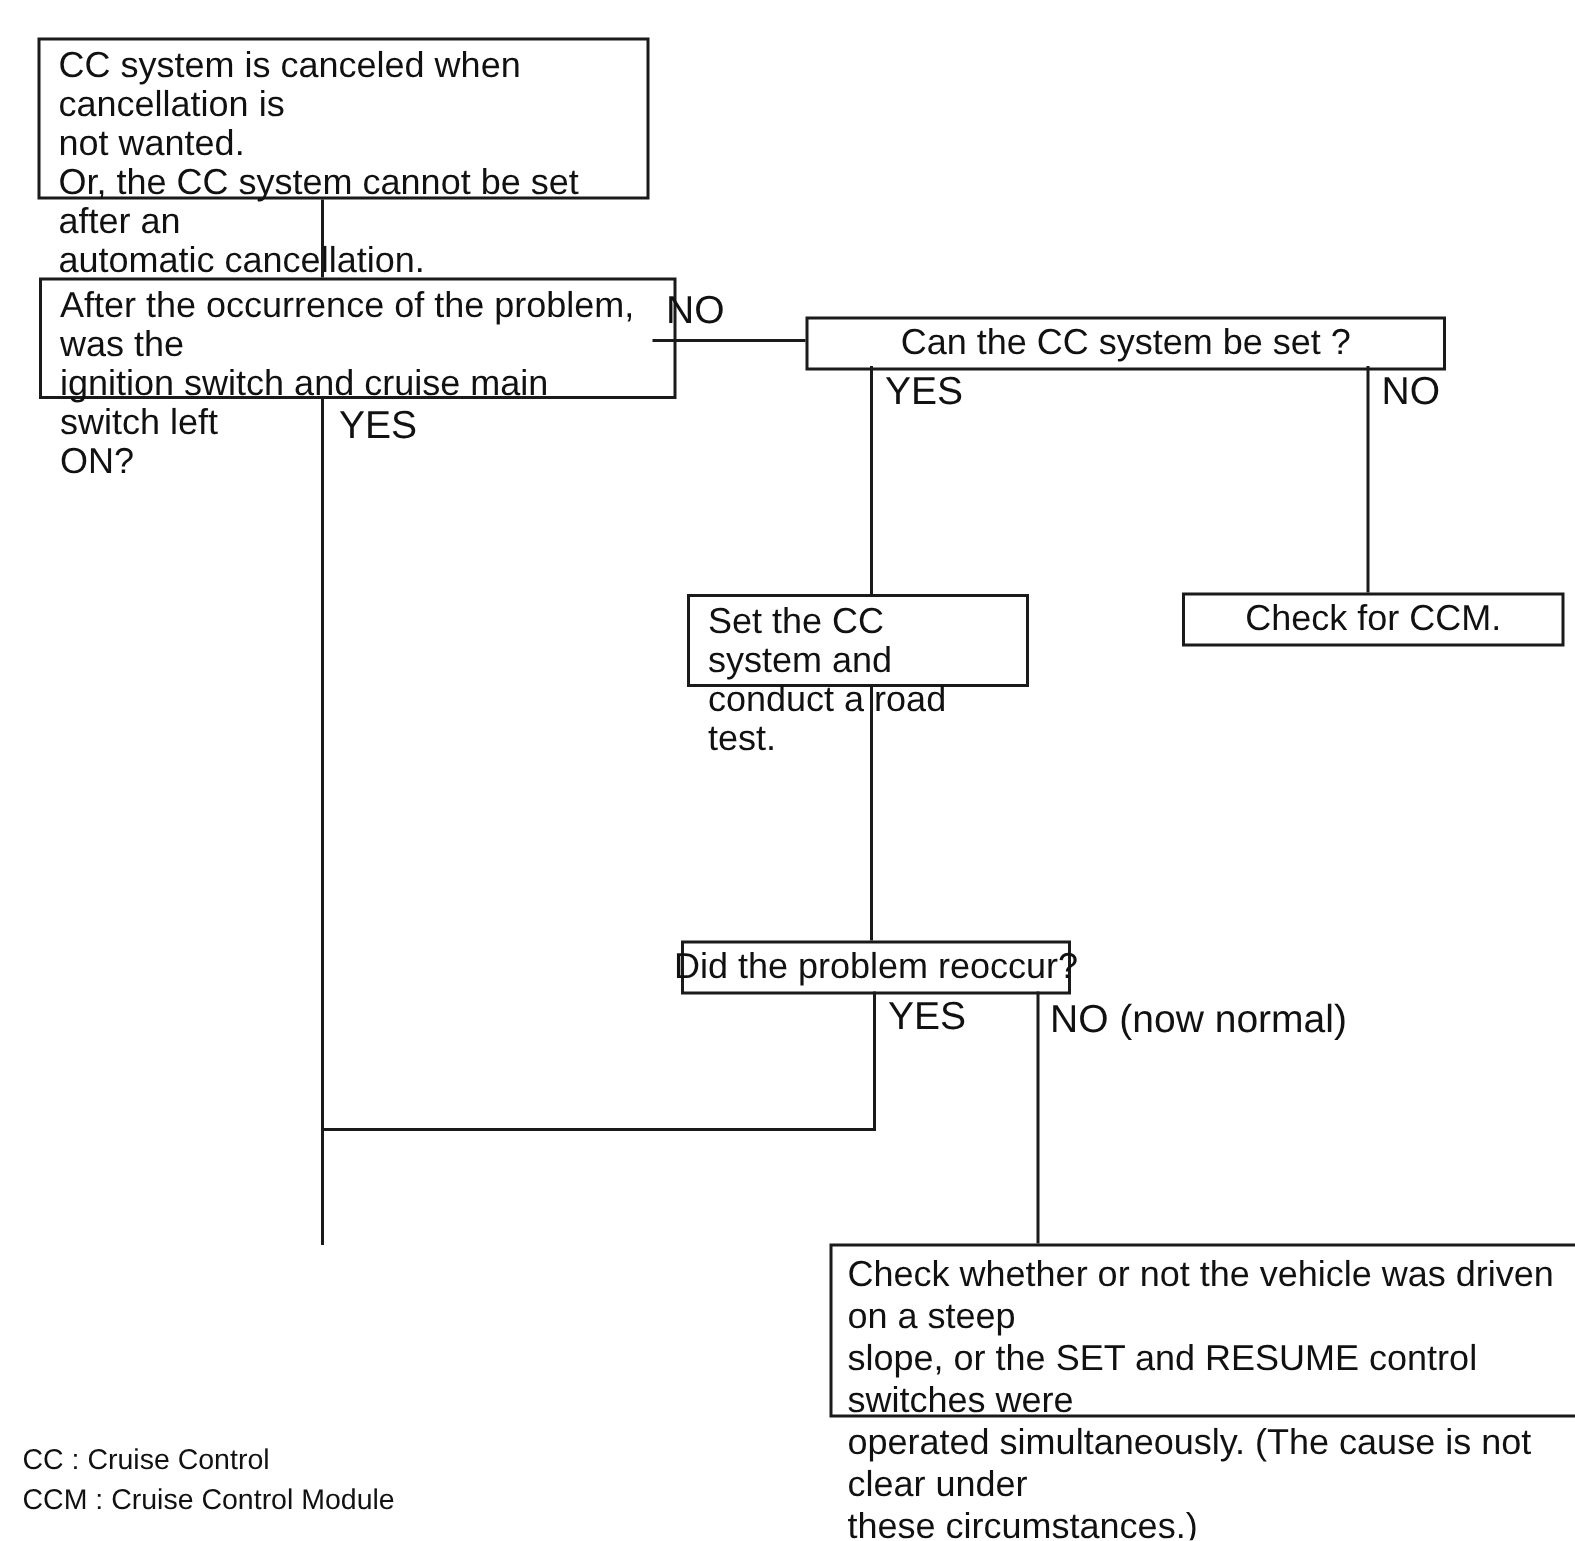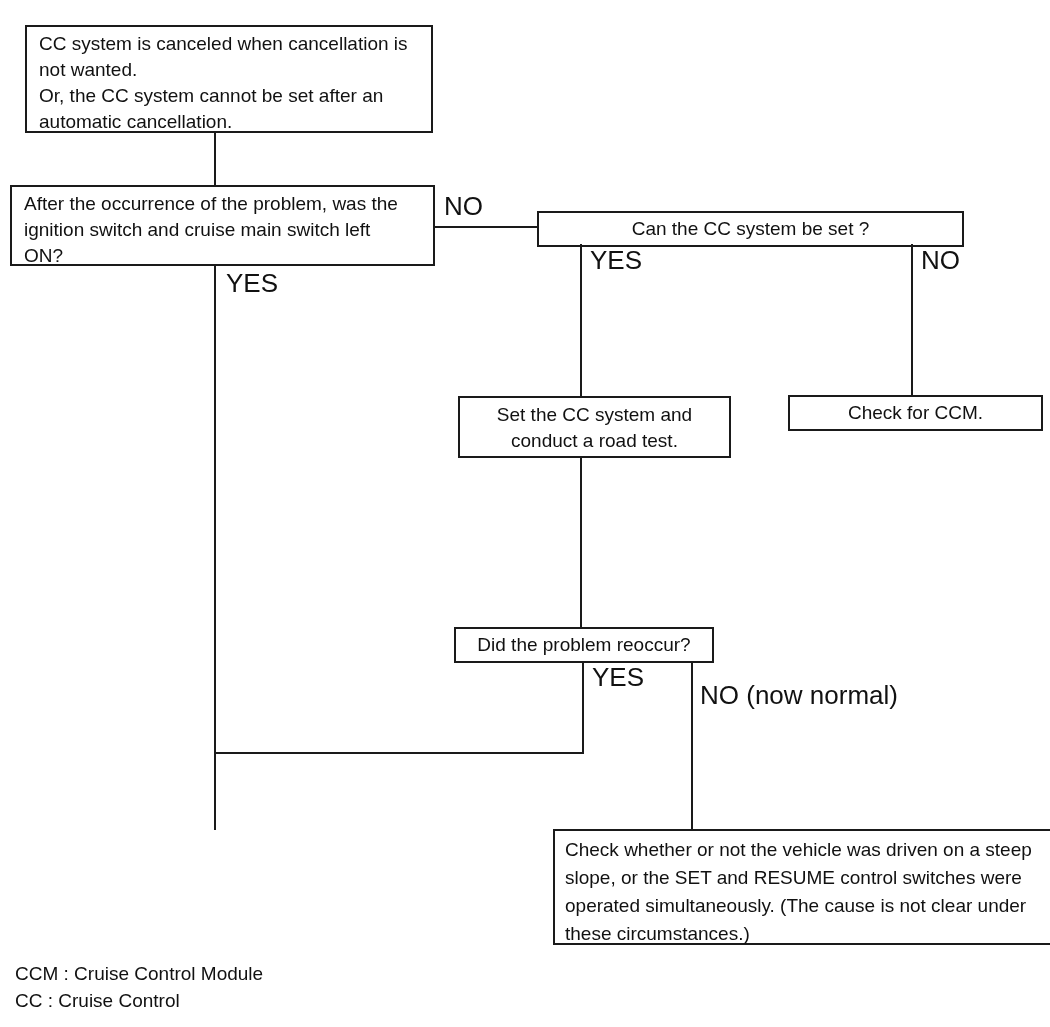--- a/index.html
+++ b/index.html
@@ -19,21 +19,21 @@
     background: var(--bg);
     font-family: "Liberation Sans", "DejaVu Sans", sans-serif;
     color: var(--text);
     overflow: hidden;
   }
   .node {
     position: absolute;
     box-sizing: border-box;
     border: 2px solid var(--line);
     background: var(--bg);
-    font-size: 19px;
+    font-size: 24px;
     line-height: 26px;
     white-space: pre-line;
     padding: 4px 12px;
   }
   .node.center {
     display: flex;
     align-items: center;
     justify-content: center;
     text-align: center;
     padding: 16px;
@@ -71,27 +71,27 @@
 </head>
 <body>
 
 <div class="stage">
 
   <div class="node" style="left:25px; top:25px; width:408px; height:108px;">CC system is canceled when cancellation is
 not wanted.
 Or, the CC system cannot be set after an
 automatic cancellation.</div>
 
-  <div class="node" style="left:10px; top:185px; width:425px; height:81px;">After the occurrence of the problem, was the
+  <div class="node" style="left:26px; top:185px; width:425px; height:81px;">After the occurrence of the problem, was the
 ignition switch and cruise main switch left
 ON?</div>
 
   <div class="node center" style="left:537px; top:211px; width:427px; height:33px;">Can the CC system be set ?</div>
 
-  <div class="node" style="left:458px; top:396px; width:273px; height:62px;text-align:center;">Set the CC system and
+  <div class="node" style="left:458px; top:396px; width:228px; height:62px;">Set the CC system and
 conduct a road test.</div>
 
   <div class="node center" style="left:454px; top:627px; width:260px; height:34px;">Did the problem reoccur?</div>
 
   <div class="node center" style="left:788px; top:395px; width:255px; height:33px;">Check for CCM.</div>
 
 
   <div class="node lh28" style="left:517px; top:829px; width:527px; height:116px;margin-left:36px;">Check whether or not the vehicle was driven on a steep
 slope, or the SET and RESUME control switches were
 operated simultaneously. (The cause is not clear under
@@ -118,20 +118,20 @@
   <div class="branch-label" style="left:444px; top:195px;">NO</div>
 
   <div class="branch-label" style="left:226px; top:272px;">YES</div>
 
   <div class="branch-label" style="left:590px; top:249px;">YES</div>
 
   <div class="branch-label" style="left:921px; top:249px;">NO</div>
 
   <div class="branch-label" style="left:592px; top:666px;">YES</div>
 
-  <div class="branch-label" style="left:700px; top:684px;">NO (now normal)</div>
+  <div class="branch-label" style="left:700px; top:668px;">NO (now normal)</div>
 
   <div class="legend">
+    <div>CC : Cruise Control</div>
     <div>CCM : Cruise Control Module</div>
-    <div>CC : Cruise Control</div>
   </div>
 
 </div>
 
 </body></html>

